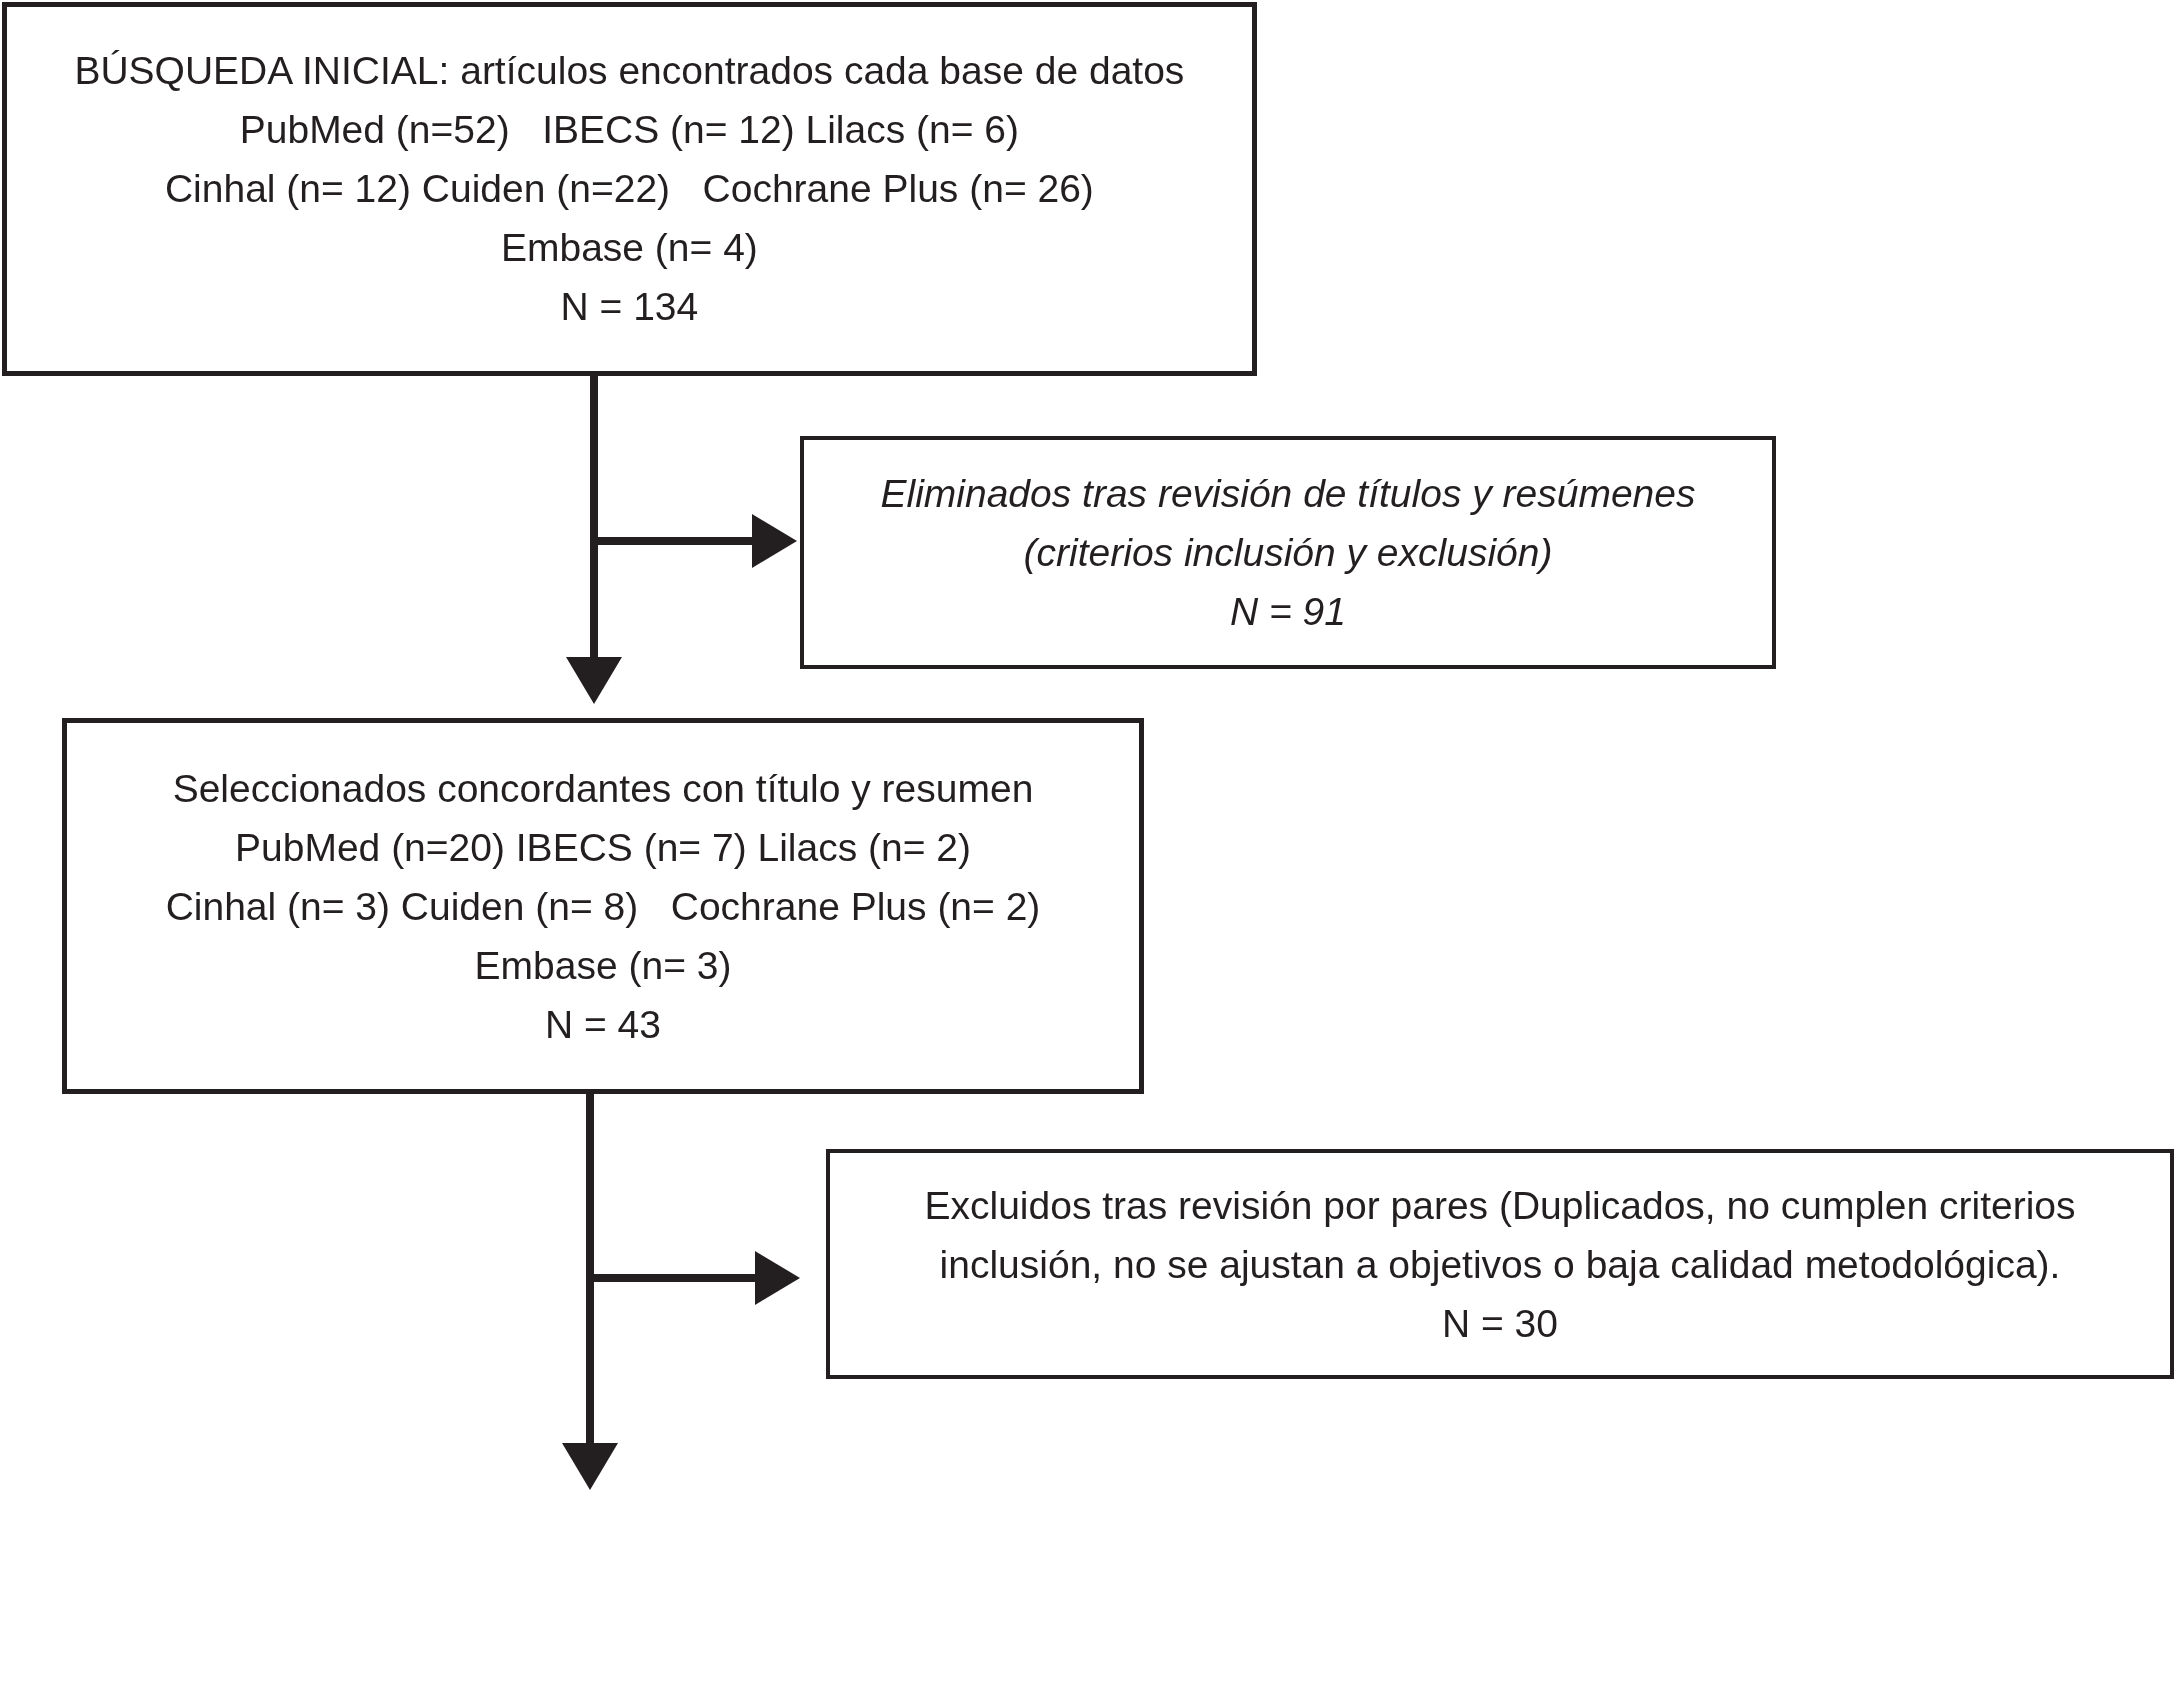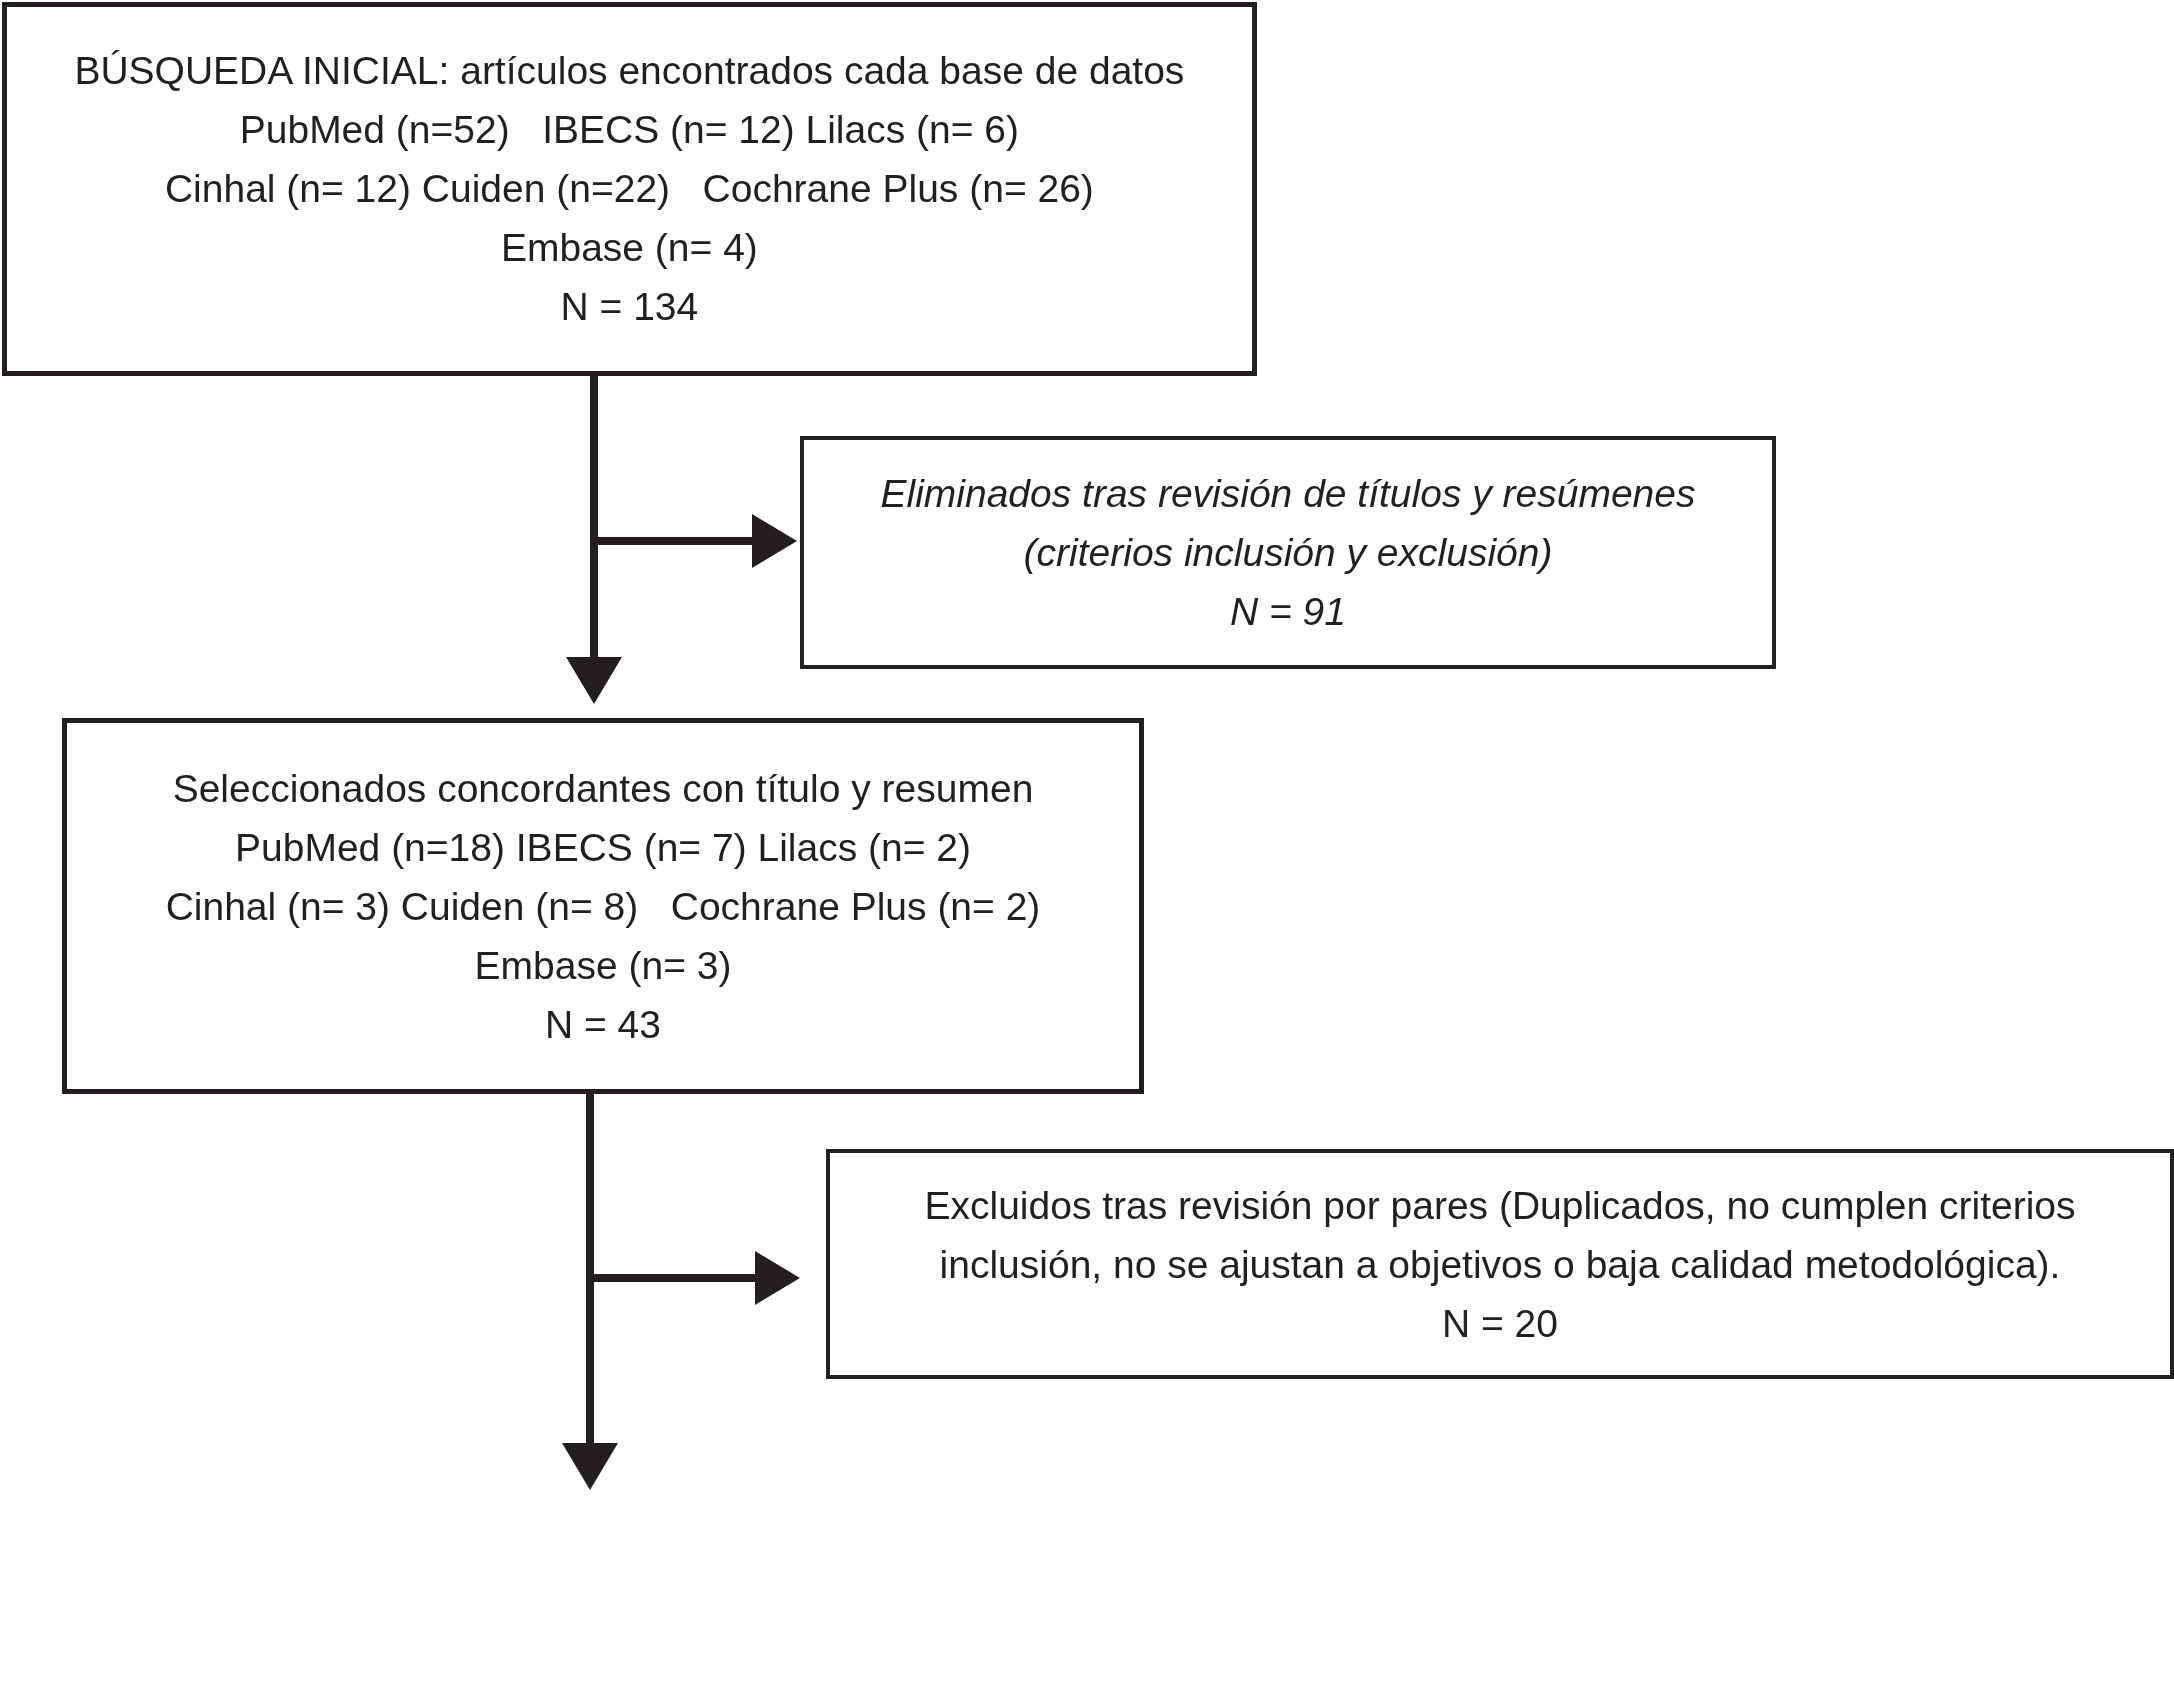--- a/index.html
+++ b/index.html
@@ -78,32 +78,32 @@
   <div class="arrow-right" id="ah-r1"></div>
 
   <div class="box" id="box-eliminated">
     <div class="tline">Eliminados tras revisión de títulos y resúmenes</div>
     <div class="tline">(criterios inclusión y exclusión)</div>
     <div class="tline">N = 91</div>
   </div>
 
   <div class="box" id="box-selected">
     <div class="tline">Seleccionados concordantes con título y resumen</div>
-    <div class="tline">PubMed (n=18) IBECS (n= 7) Lilacs (n= 2)</div>
+    <div class="tline">PubMed (n=20) IBECS (n= 7) Lilacs (n= 2)</div>
     <div class="tline">Cinhal (n= 3) Cuiden (n= 8)   Cochrane Plus (n= 2)</div>
     <div class="tline">Embase (n= 3)</div>
     <div class="tline">N = 43</div>
   </div>
 
   <div class="shaft" id="v2"></div>
   <div class="shaft" id="h2"></div>
   <div class="arrow-down" id="ah-d2"></div>
   <div class="arrow-right" id="ah-r2"></div>
 
   <div class="box" id="box-excluded">
     <div class="tline">Excluidos tras revisión por pares (Duplicados, no cumplen criterios</div>
     <div class="tline">inclusión, no se ajustan a objetivos o baja calidad metodológica).</div>
-    <div class="tline">N = 20</div>
+    <div class="tline">N = 30</div>
   </div>
 
 
 </div>
 
 
 </body></html>

